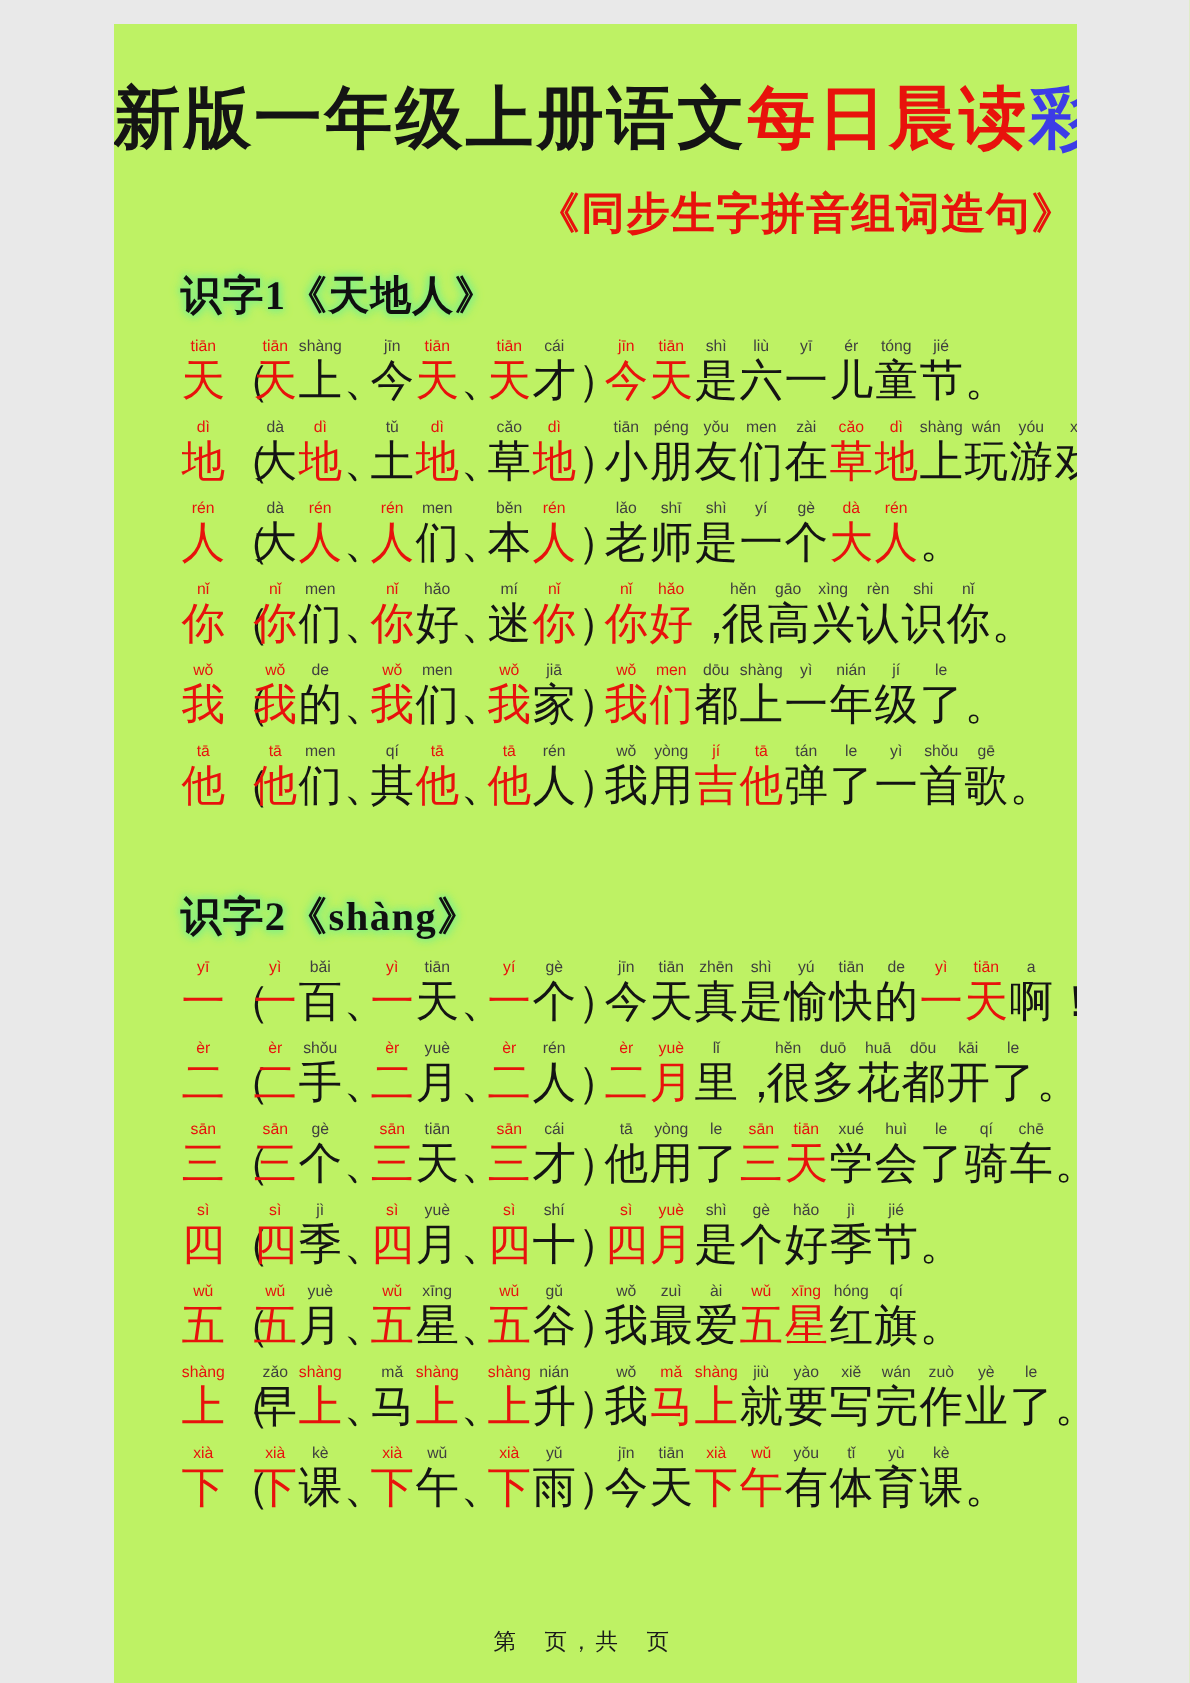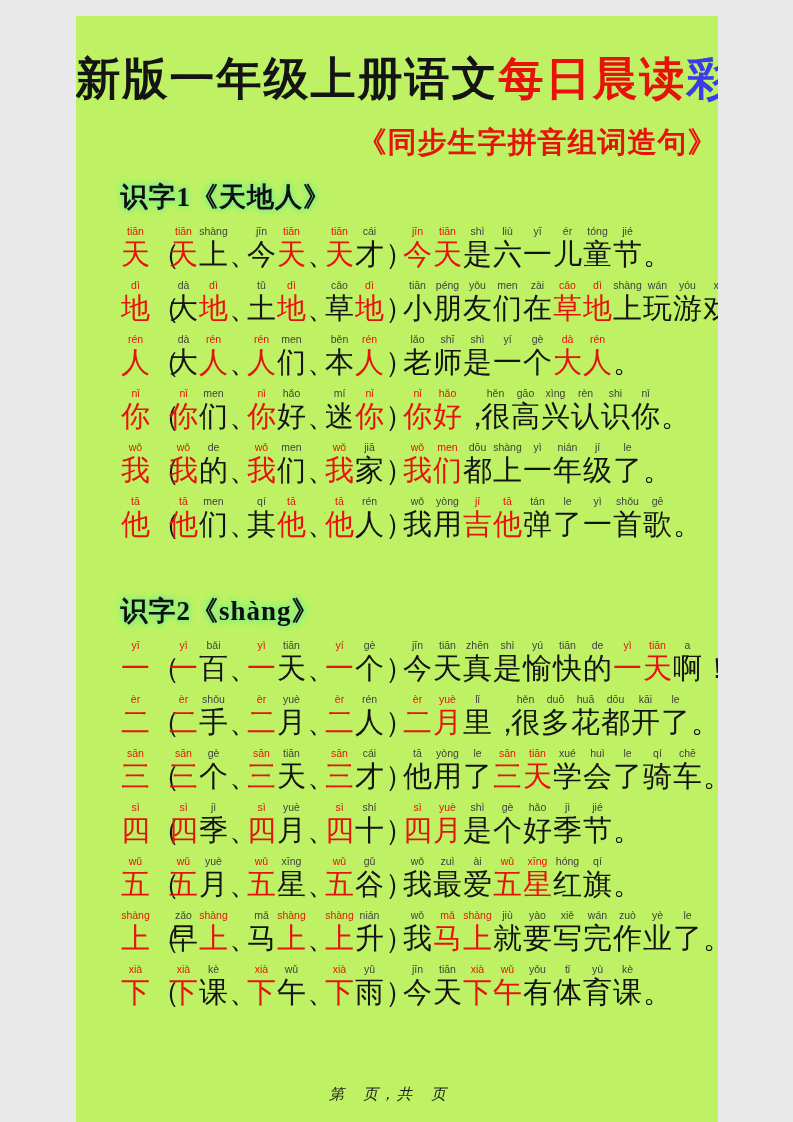--- a/index.html
+++ b/index.html
@@ -82,21 +82,20 @@
     overflow:visible;
   }
   .footer {
     position:absolute;
     left:0; right:16px;
     bottom:34px;
     text-align:center;
     font-size:15px;
     color:#1a1a1a;
     letter-spacing:2px;
-    font-style:italic;
   }
 </style>
 </head>
 <body>
 
 <div class="page" style="--red: #e8120c; --blue: #3c3ce6; --glow: #8ef07e; --text: #141414; --pinyin: #3f3f3f;">
   <div class="title">
     <span class="t-black">新版一年级上册语文</span><span class="t-red">每日晨读</span><span class="t-blue">彩色版</span>
   </div>
   <div class="subtitle">《同步生字拼音组词造句》</div>

